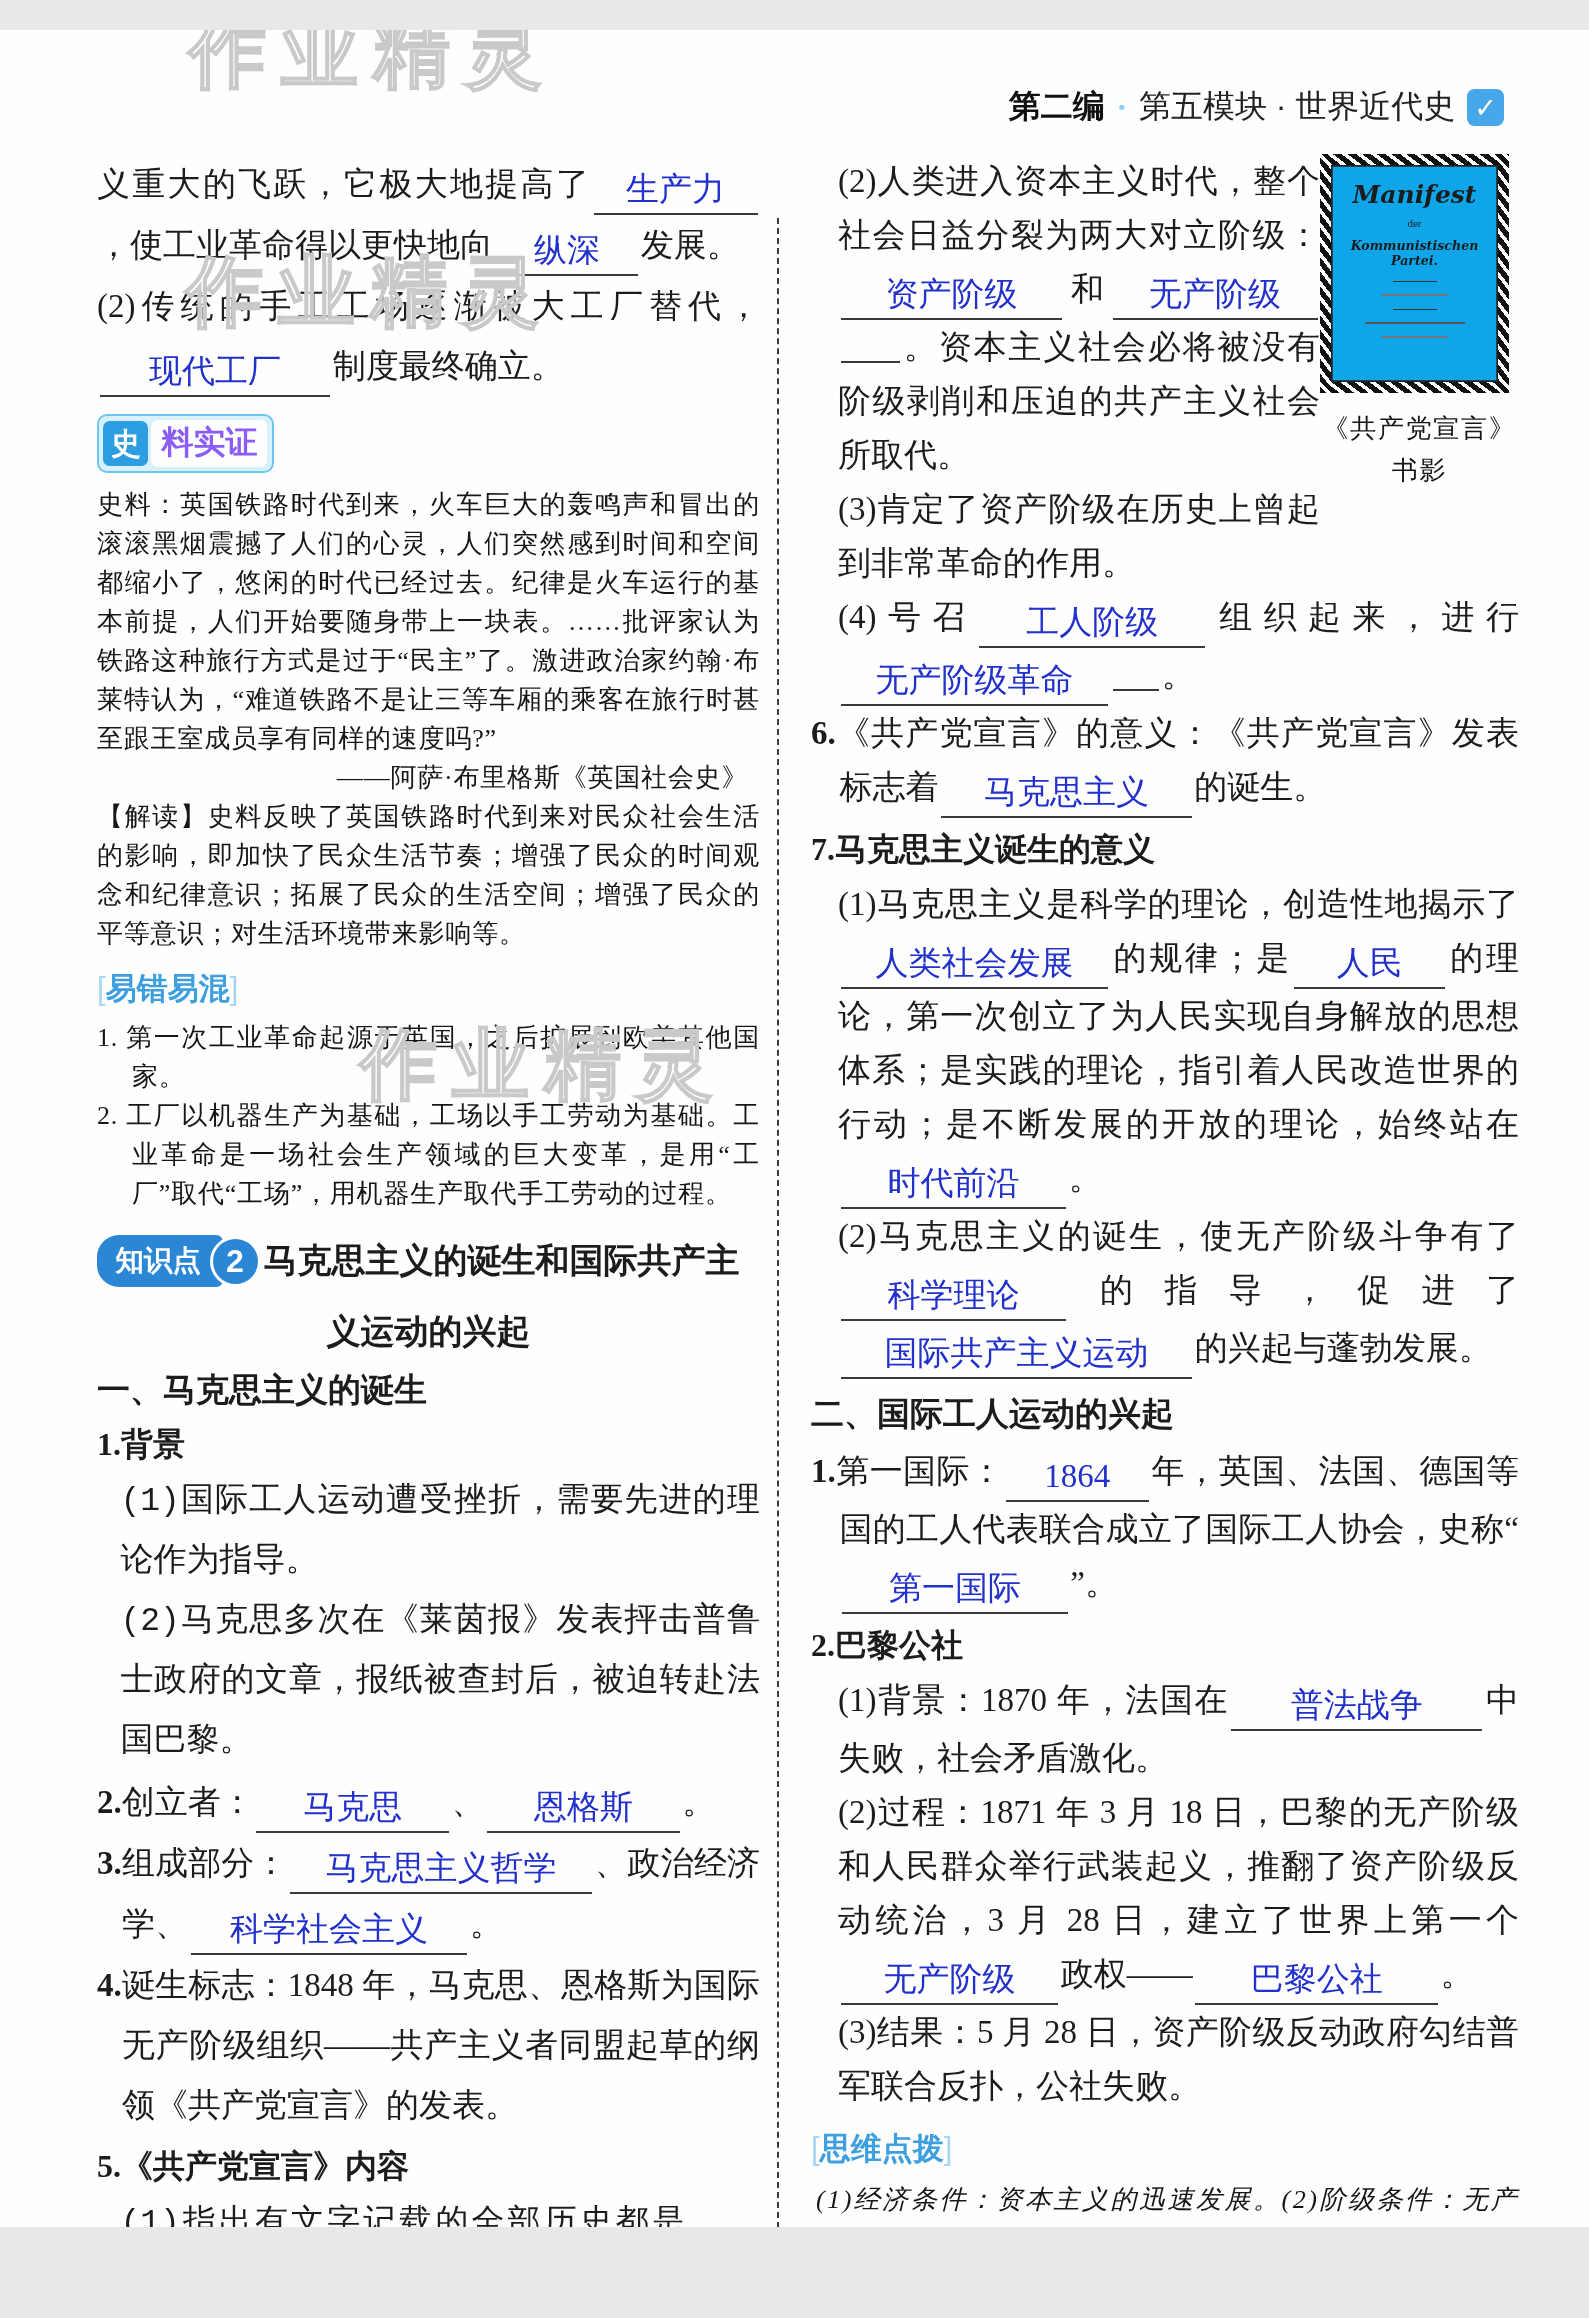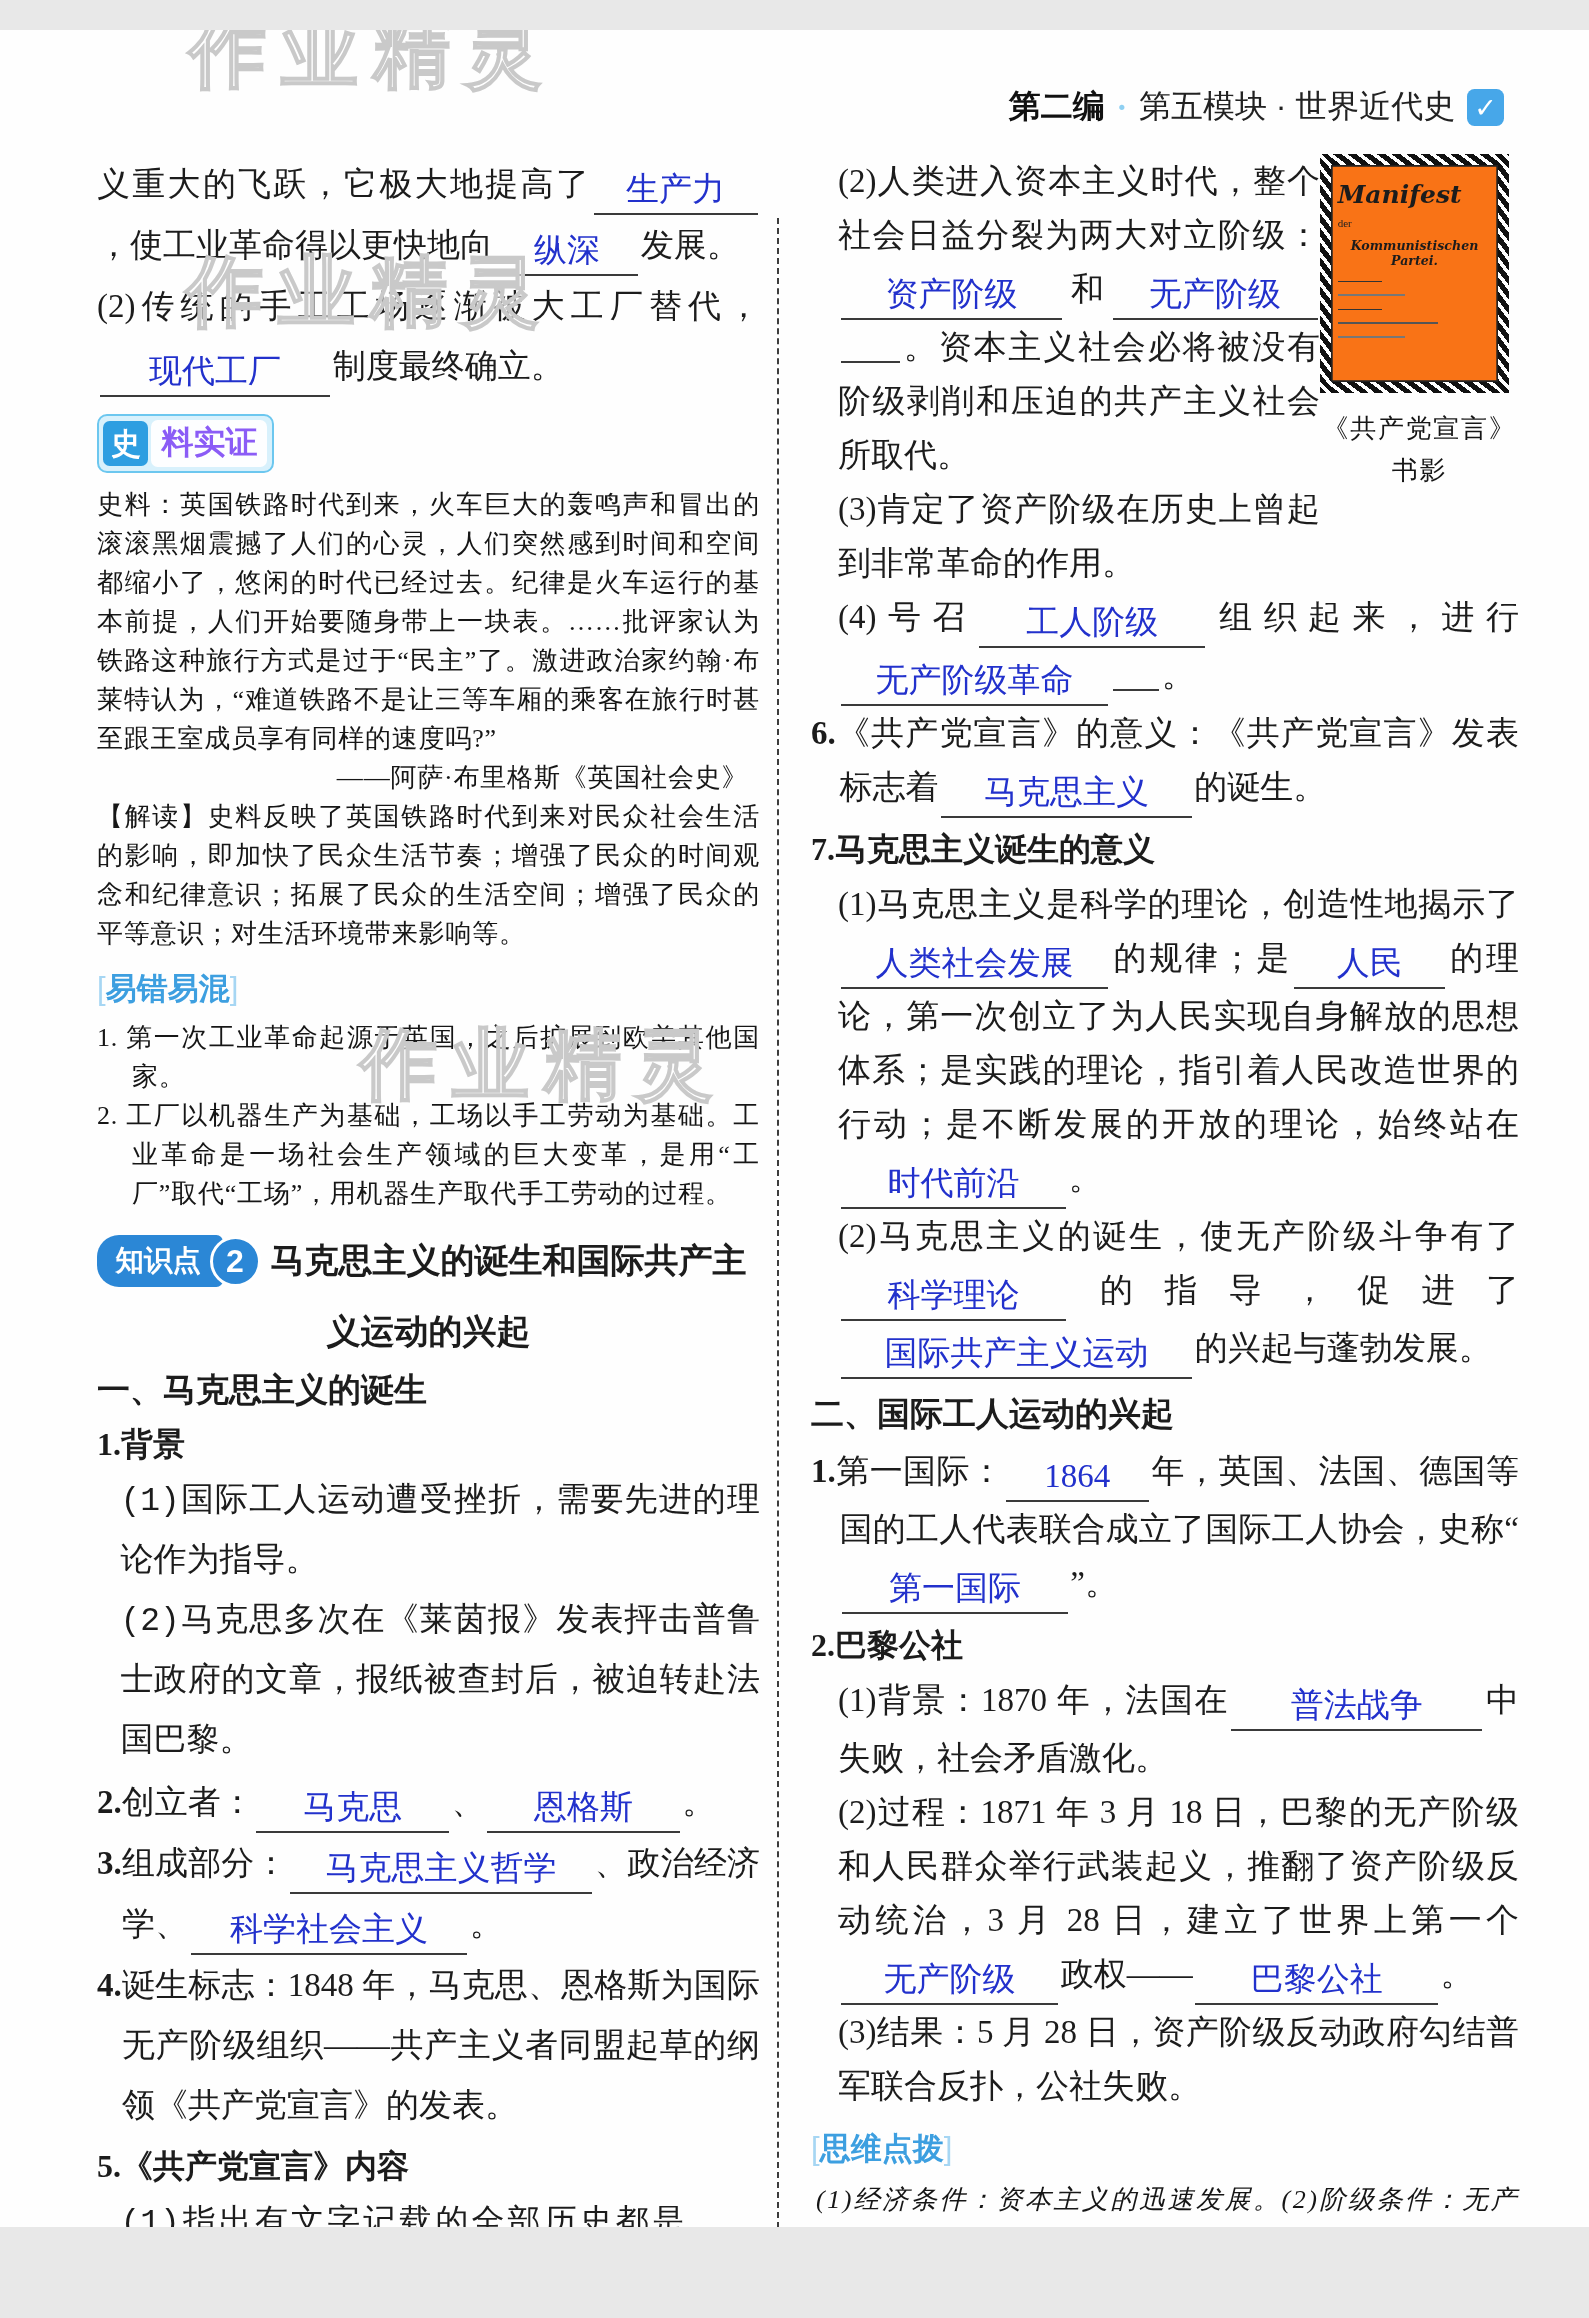--- a/index.html
+++ b/index.html
@@ -50,39 +50,39 @@
   
   .badge-shiliao{display:inline-flex;align-items:center;background:#d8f1fc;border:2.5px solid #6cc7ef;
                  border-radius:10px;padding:4.2px;margin:16.7px 0 11.7px;}
   .b-icon{display:inline-block;width:45px;height:45px;background:#2d9ee1;border-radius:6.7px;
           color:#fff;font-size:30px;font-weight:bold;text-align:center;line-height:45px;}
   .b-rest{display:inline-block;background:#fdfeff;border-radius:6.7px;margin-left:3.3px;padding:1.7px 10px;
           font-size:32px;font-weight:bold;color:#8b5cf6;
           font-family:"Liberation Sans","DejaVu Sans",sans-serif;}
   
   .kp-heading{margin:22px 0 8.4px;}
-  .kp-line1{display:flex;align-items:center;gap:10px;}
+  .kp-line1{display:flex;align-items:center;gap:3px;}
   .kp-badge{display:inline-flex;align-items:center;flex:none;}
   .kp-pill{background:#2b87d6;color:#fff;font-size:28.5px;font-weight:bold;padding:6.7px 22px 6.7px 18.4px;
            border-radius:22px 6.7px 6.7px 22px;
            font-family:"Liberation Sans","DejaVu Sans",sans-serif;}
   .kp-circle{width:45px;height:45px;border-radius:50%;background:#2b87d6;border:3.3px solid #fff;
              color:#fff;font-size:32px;font-weight:bold;text-align:center;line-height:45px;
              margin-left:-13.4px;font-family:"Liberation Sans","DejaVu Sans",sans-serif;}
   .kp-title{font-size:34px;font-weight:bold;line-height:1.3;}
   .kp-line2{font-size:34px;font-weight:bold;text-align:center;margin-top:22px;}
   h3.sec{font-size:33px;font-weight:bold;margin:13.4px 0 6.7px;}
   h4.sub{font-size:32px;font-weight:bold;margin:10px 0 5px;}
   .col-right h3.sec,.col-right h4.sub{margin-left:0;}
   
   .book{float:right;width:199px;margin:3.3px 0 11.7px 16.7px;}
-  .book-frame{box-sizing:border-box;width:189px;height:239px;background:#f97316;
+  .book-frame{box-sizing:border-box;width:189px;height:239px;background:#0ea5e9;
               border:11.7px solid #222;
               border-image:repeating-linear-gradient(45deg,#111 0 5.9px,#fff 5.9px 10px) 14;
-              display:flex;flex-direction:column;align-items:flex-start;padding:15px 6.7px 8.4px;
+              display:flex;flex-direction:column;align-items:center;padding:15px 6.7px 8.4px;
               box-shadow:inset 0 0 0 1.7px #222;}
   .bk-t1{font-size:25px;font-weight:bold;font-style:italic;font-family:"DejaVu Serif",serif;}
   .bk-t2{font-size:11px;margin-top:8.4px;color:#222;}
   .bk-t3{font-size:12.6px;font-weight:bold;font-style:italic;margin-top:8.4px;text-align:center;
          font-family:"DejaVu Serif",serif;}
   .bk-rule{width:44px;border-top:1.7px solid #333;margin-top:13.4px;}
   .bk-line{width:100px;height:2.5px;background:#555;margin-top:11.7px;}
   .bk-line.small{width:67px;height:1.7px;background:#777;}
   .book figcaption{margin-top:15px;font-size:26px;line-height:42px;text-align:center;
                    letter-spacing:1.7px;}

